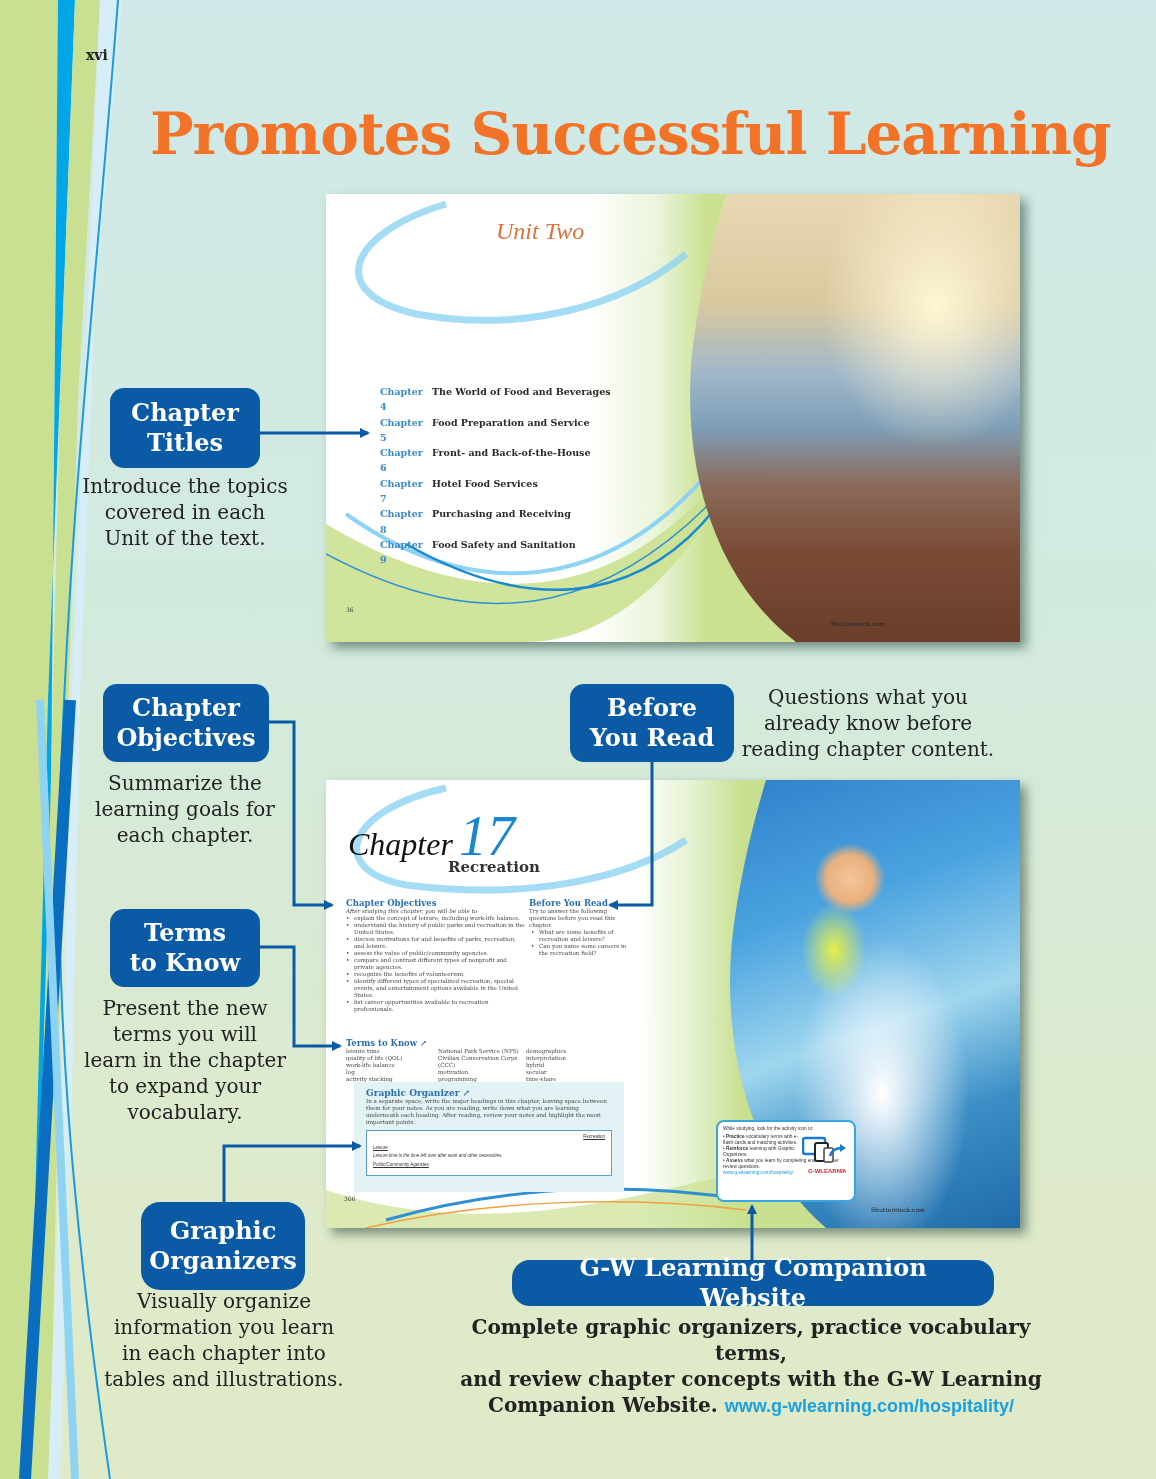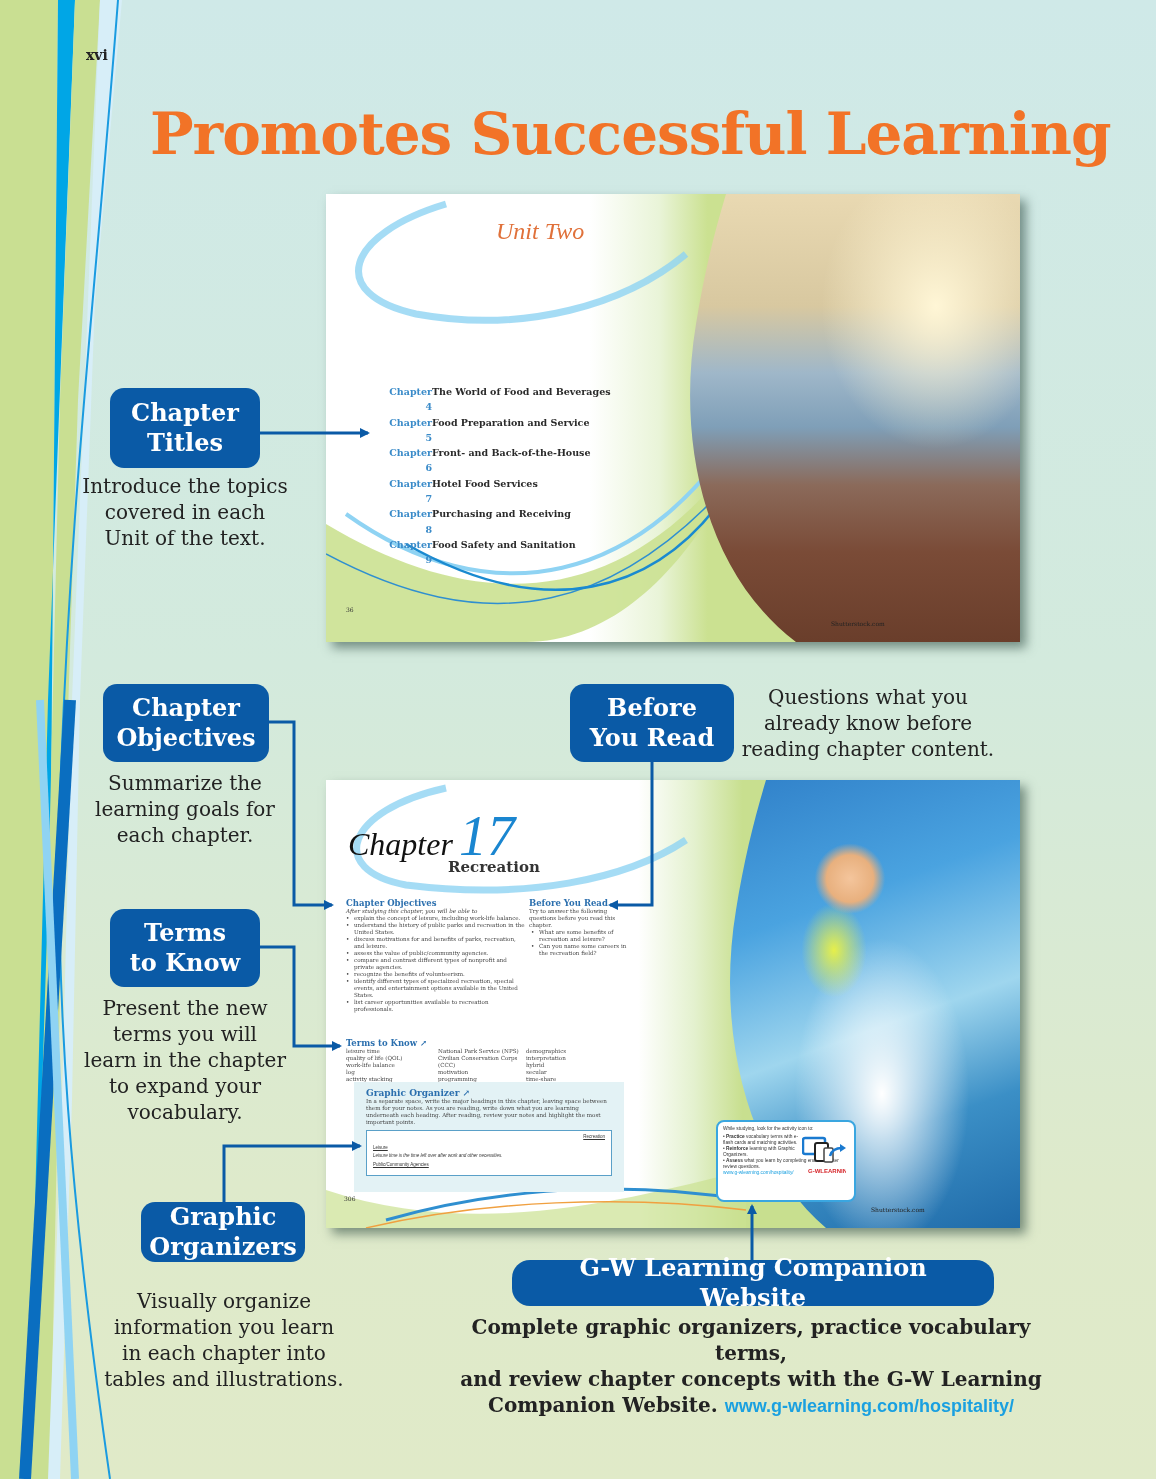--- a/index.html
+++ b/index.html
@@ -44,21 +44,21 @@
   .spread2 { left: 326px; top: 780px; width: 694px; height: 448px;
     background: linear-gradient(90deg, #ffffff 0%, #ffffff 45%, #e4f1cf 53%, #c8df8f 60%); }
 
   .unit-title { position: absolute; left: 170px; top: 24px; font-family: Liberation Serif, serif;
     font-style: italic; font-size: 24px; color: #e0713a; }
   .unit-sub { position: absolute; left: 112px; top: 58px; font-family: "DejaVu Serif", serif;
     font-size: 22px; color: #222; }
   .ch-list { position: absolute; left: 54px; top: 190px; font-family: "DejaVu Serif", serif;
     font-size: 9.5px; font-weight: bold; line-height: 15.3px; }
   .ch-list .row { display: flex; }
-  .ch-list .num { color: #3a8bc9; width: 52px; text-align: right; }
+  .ch-list .num { color: #3a8bc9; width: 52px; }
   .ch-list .name { color: #2a2a2a; }
   .small-pg { position: absolute; font-size: 6px; color: #333; font-family: "DejaVu Serif", serif; }
 
   .photo1 { position: absolute; left: 340px; top: 0; width: 360px; height: 448px;
     border-radius: 0;
     background:
       radial-gradient(ellipse at 75% 25%, #fff6d6 0%, rgba(255,240,200,0) 30%),
       linear-gradient(180deg, #e9d9b2 0%, #d8c8a0 25%, #9fb7c9 40%, #7f9fb8 52%, #8b6a5a 65%, #7a4b37 80%, #6a3e2b 100%);
     clip-path: path('M 60 0 L 360 0 L 360 448 L 130 448 C 40 380, 10 250, 30 130 C 38 80, 48 40, 60 0 Z');
   }
@@ -320,21 +320,21 @@
     </div>
 </div>
 <div class="desc" style="left:72px; top:995px; width:226px;">
   <div>Present the new</div>
   <div>terms you will</div>
   <div>learn in the chapter</div>
   <div>to expand your</div>
   <div>vocabulary.</div>
 </div>
 
-<div class="callout" style="left:141px; top:1202px; width:164px; height:60px;">
+<div class="callout" style="left:141px; top:1202px; width:164px; height:88px;border-radius:19px;">
   <div>
       <div>Graphic</div>
       <div>Organizers</div>
     </div>
 </div>
 <div class="desc" style="left:96px; top:1288px; width:256px;">
   <div>Visually organize</div>
   <div>information you learn</div>
   <div>in each chapter into</div>
   <div>tables and illustrations.</div>

